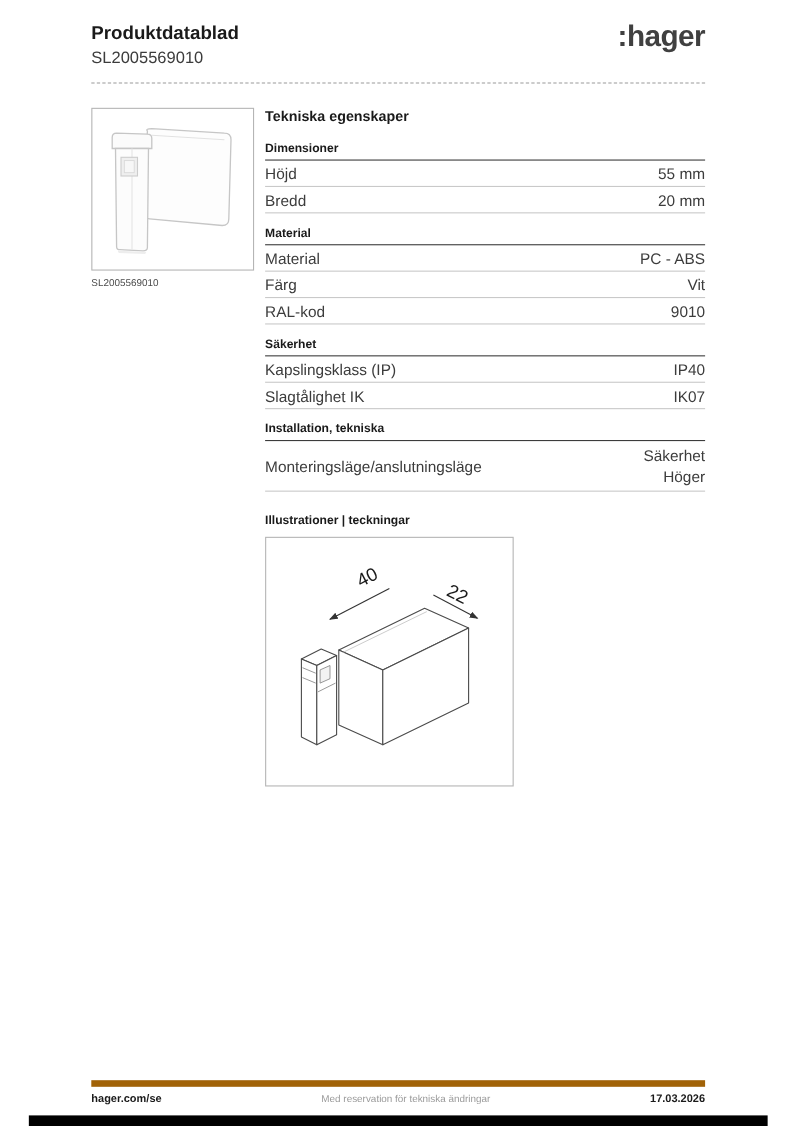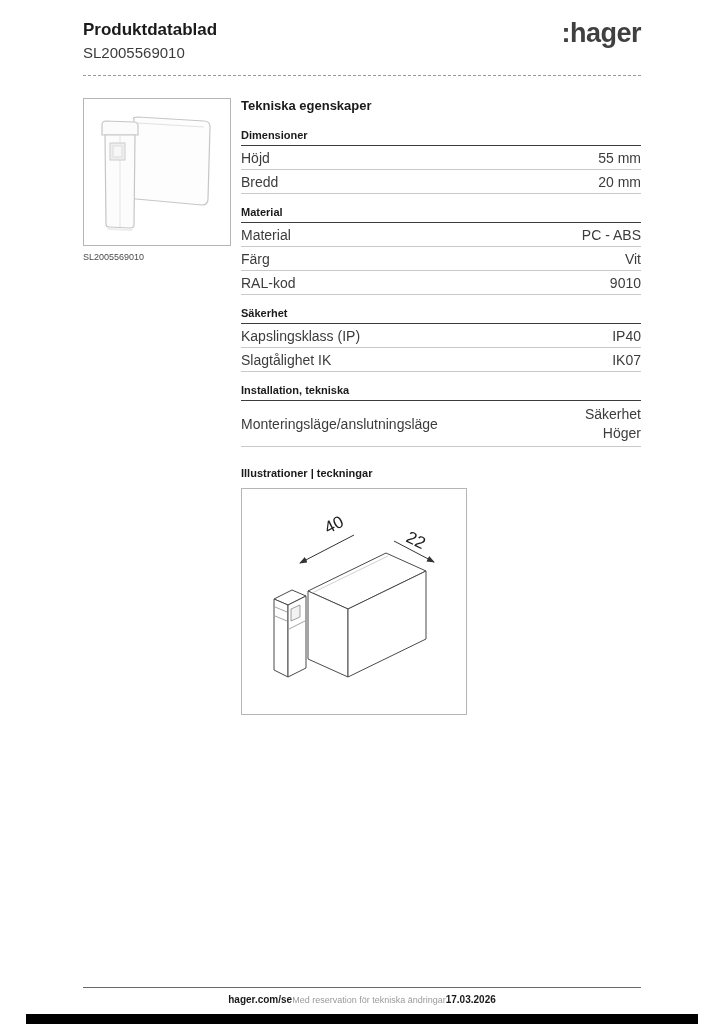--- a/index.html
+++ b/index.html
@@ -67,22 +67,22 @@
     width: 226px; height: 227px;
     border: 1px solid #b5b5b5;
     margin-top: 9px;
     background: #ffffff;
   }
 
   
   .footer { position: absolute; left: 0; right: 0; bottom: 0; }
   .footer-content {
     margin: 0 57px;
-    border-top: 1px solid #a16207;
-    display: flex; justify-content: center; align-items: baseline;
+    border-top: 6px solid #a16207;
+    display: flex; justify-content: space-between; align-items: baseline;
     padding: 6px 0 9px 0;
   }
   .footer-left { font-size: 10px; font-weight: bold; color: #1a1a1a; text-decoration: none; }
   .footer-center { font-size: 9px; color: #9a9a9a; }
   .footer-right { font-size: 10px; font-weight: bold; }
   .footer-bar { height: 10px; background: #000000; }
 
   svg text { font-family: "Liberation Sans", sans-serif; }
 </style>
 </head>

